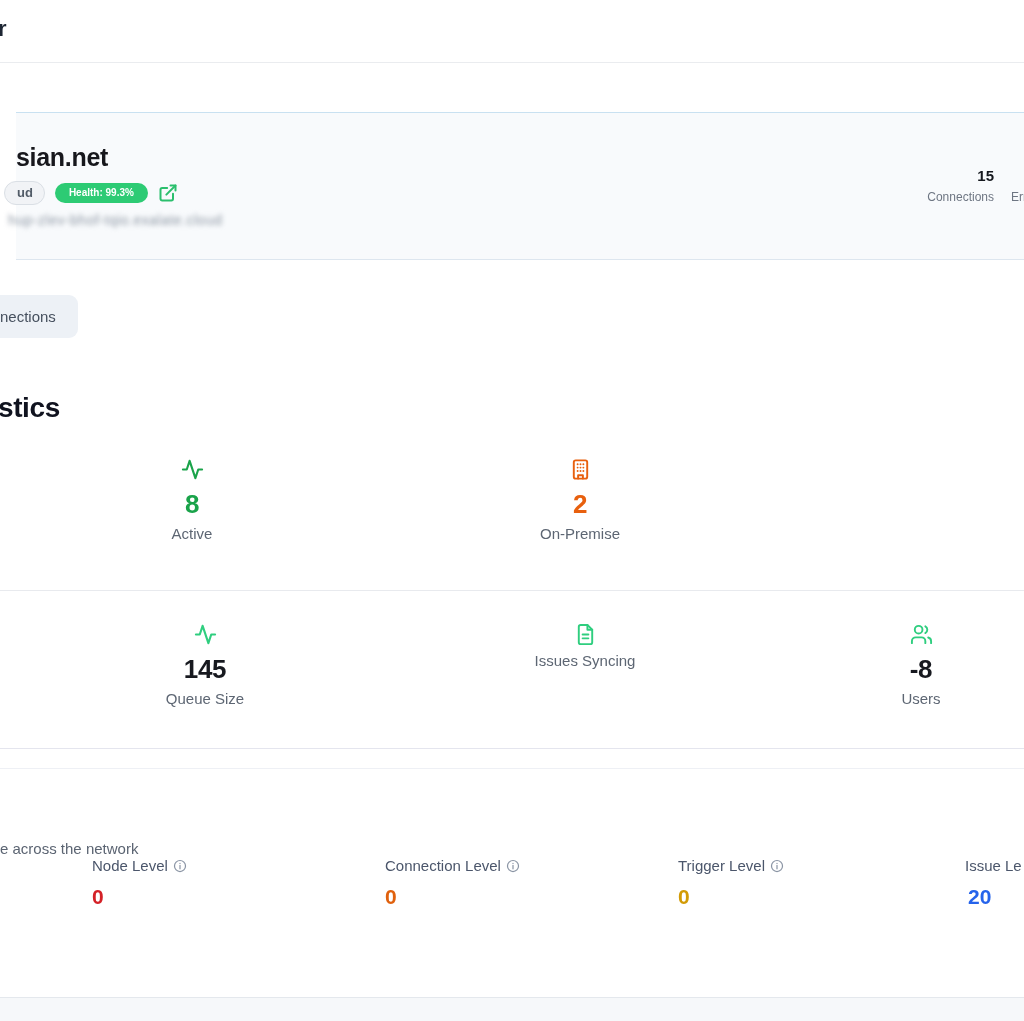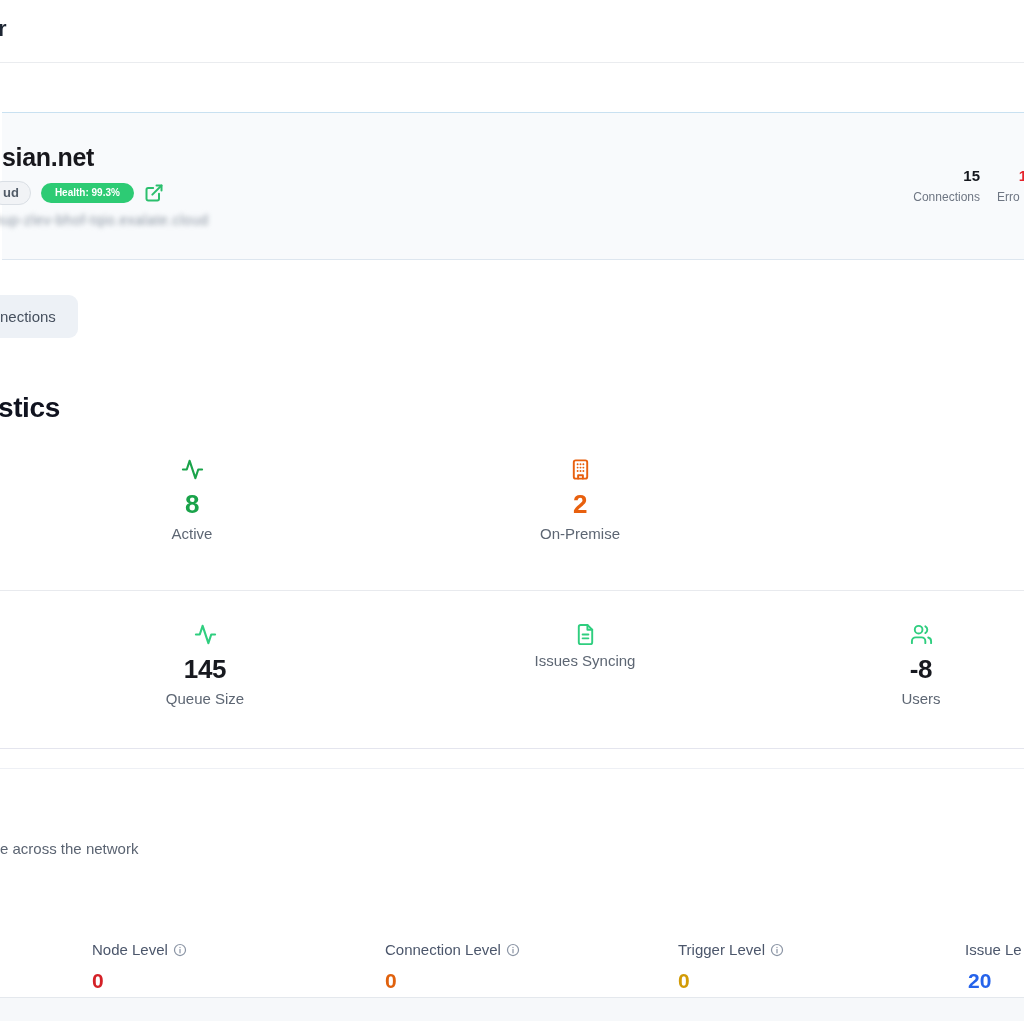--- a/index.html
+++ b/index.html
@@ -6,21 +6,21 @@
   #canvas{
     position:relative;width:1024px;height:1021px;overflow:hidden;
     background:#ffffff;font-family:"Liberation Sans","DejaVu Sans",sans-serif;
     color:#17191f;
   }
   .abs{position:absolute;}
   
   .page-title{left:-2px;top:16px;font-size:22px;font-weight:700;color:#1d2633;}
   .top-divider{left:0;right:0;top:62px;height:0;border-top:1px solid #eaecef;}
   
-  .header-card{left:2px;right:0;top:112px;height:146px;background:#f8fafc;
+  .header-card{left:16px;right:0;top:112px;height:146px;background:#f8fafc;
     border-top:1px solid #c9e1f1;border-bottom:1px solid #dde6ef;}
   .instance-name{left:0;top:30px;font-size:25px;font-weight:700;color:#17171c;letter-spacing:-.3px;}
   .badge-row{left:-12px;top:67px;height:26px;display:flex;align-items:center;gap:10px;}
   .type-badge{background:#f1f3f6;border:1px solid #dadfe5;border-radius:999px;
     padding:3px 11px 4px 12px;font-size:13px;font-weight:600;color:#525c68;}
   .health-badge{border-radius:999px;padding:4px 14px 5px;font-size:10px;font-weight:700;color:#fff;}
   .ext-link{width:20px;height:20px;color:#2bbf6d;cursor:pointer;display:flex;}
   .instance-url{left:-8px;top:99px;font-size:14px;color:#8d97a3;filter:blur(2.6px);letter-spacing:.5px;}
   .hdr-metric{top:54px;text-align:right;}
   .hdr-metric .v{font-size:15px;font-weight:700;color:#15181e;line-height:18px;}
@@ -36,21 +36,21 @@
   .stats-heading{left:-2px;top:392px;font-size:28px;font-weight:700;color:#10131f;letter-spacing:-.4px;}
   .stat{position:absolute;text-align:center;}
   .stat .ic{height:23px;display:flex;justify-content:center;}
   .stat .val{font-size:26px;font-weight:700;margin-top:8px;letter-spacing:-.3px;line-height:30px;}
   .stat .lbl{font-size:15px;color:#5d6673;margin-top:6px;line-height:18px;}
   .row-divider{left:0;right:0;height:0;border-top:1px solid #e8eaee;}
   
   .stats-bottom{top:748px;border-top:1px solid #e4e5ee;}
   .errors-top{top:768px;border-top:1px solid #eef0f5;}
   .errors-desc{left:0;top:840px;font-size:15px;color:#5b6472;}
-  .err-item{position:absolute;top:940px;}
+  .err-item{position:absolute;top:856px;}
   .err-item .lab{font-size:15px;color:#4b566b;display:flex;align-items:center;gap:5px;line-height:20px;}
   .err-item .num{font-size:21px;font-weight:700;margin-top:9px;line-height:24px;}
   .info-icon{width:14px;height:14px;color:#8b95a5;display:inline-flex;cursor:pointer;}
   .footer-strip{left:0;right:0;top:997px;height:24px;background:#f6f8fa;border-top:1px solid #e4e8ed;}
   svg{display:block;}
 </style>
 </head>
 <body>
 
 <div id="canvas">

